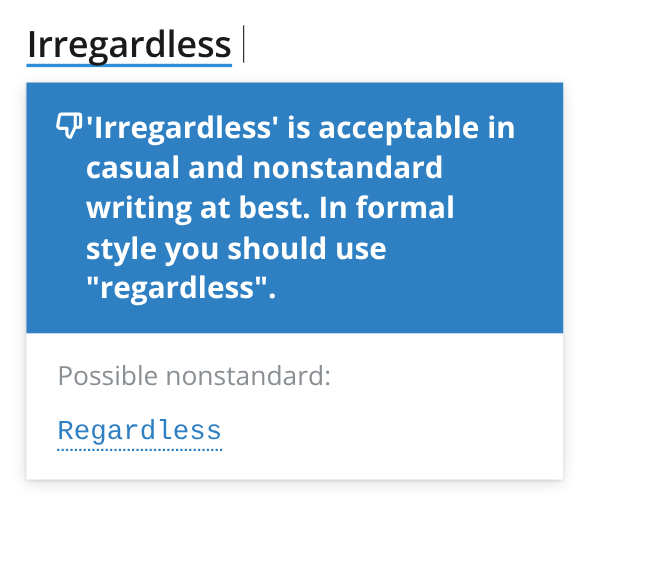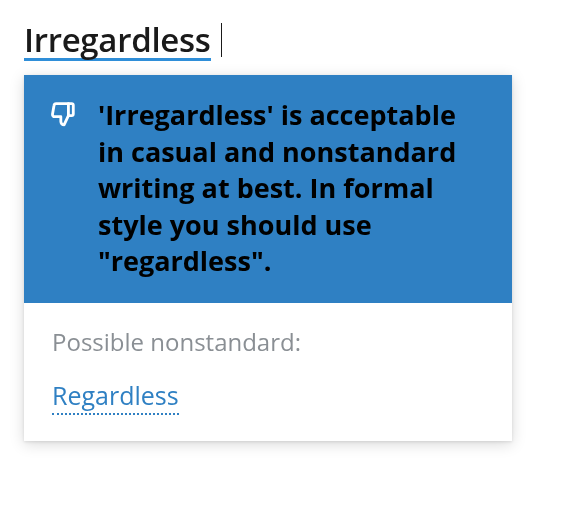--- a/index.html
+++ b/index.html
@@ -37,28 +37,28 @@
       top: 5px;
     }
     .suggestion-card {
       margin-top: 14px;
       width: 488px;
       box-shadow: 0 3px 14px rgba(0,0,0,0.15), 0 1px 3px rgba(0,0,0,0.1);
       background: #ffffff;
     }
     .card-header {
       background: #2f80c3;
-      color: #000000;
+      color: #ffffff;
       padding: 22px 28px 24px 26px;
       font-size: 27px;
       font-weight: 700;
       line-height: 1.35;
       display: flex;
       align-items: flex-start;
-      gap: 20px;
+      gap: 0;
     }
     .thumb-icon {
       flex: 0 0 auto;
       margin-top: 4px;
       margin-right: 2px;
     }
     .thumb-icon svg {
       width: 26px;
       height: 26px;
       display: block;
@@ -76,20 +76,21 @@
       margin-bottom: 20px;
     }
     .replacement {
       display: inline-block;
       color: #2f80c3;
       font-size: 25px;
       font-weight: 400;
       border-bottom: 2px dotted #2f80c3;
       padding-bottom: 1px;
       cursor: pointer;
+      font-family: Liberation Mono, monospace;
     }
   </style>
 </head>
 <body>
 
 <div class="editor-line">
   <span class="flagged-word">Irregardless</span>
   <span class="cursor"></span>
 </div>
 

